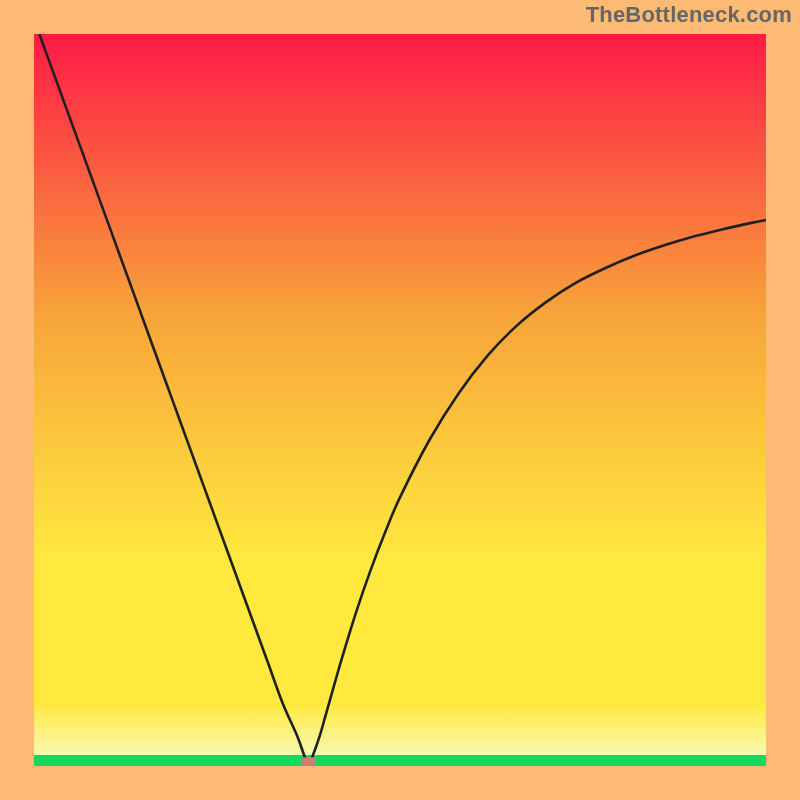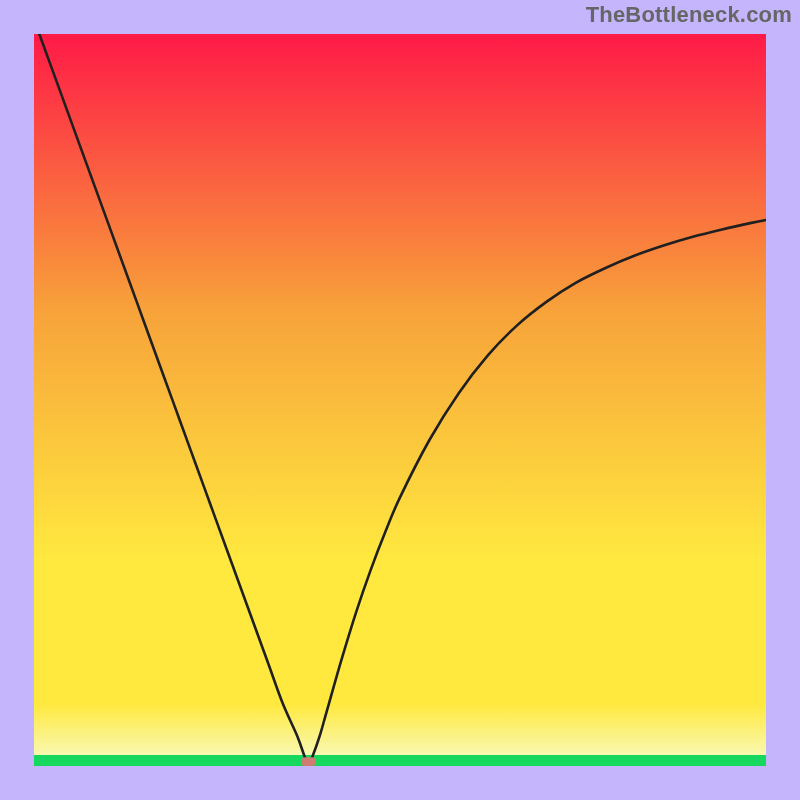--- a/index.html
+++ b/index.html
@@ -8,21 +8,21 @@
     width: 800px;
     height: 800px;
     overflow: hidden;
     font-family: Arial, Helvetica, sans-serif;
     background: #000;
   }
   .frame {
     position: relative;
     width: 800px;
     height: 800px;
-    background: #c4b5fd;
+    background: #fdba74;
   }
   .watermark {
     position: absolute;
     top: 2px;
     right: 8px;
     color: #666;
     font-size: 22px;
     font-weight: 600;
     letter-spacing: 0.2px;
     z-index: 10;

